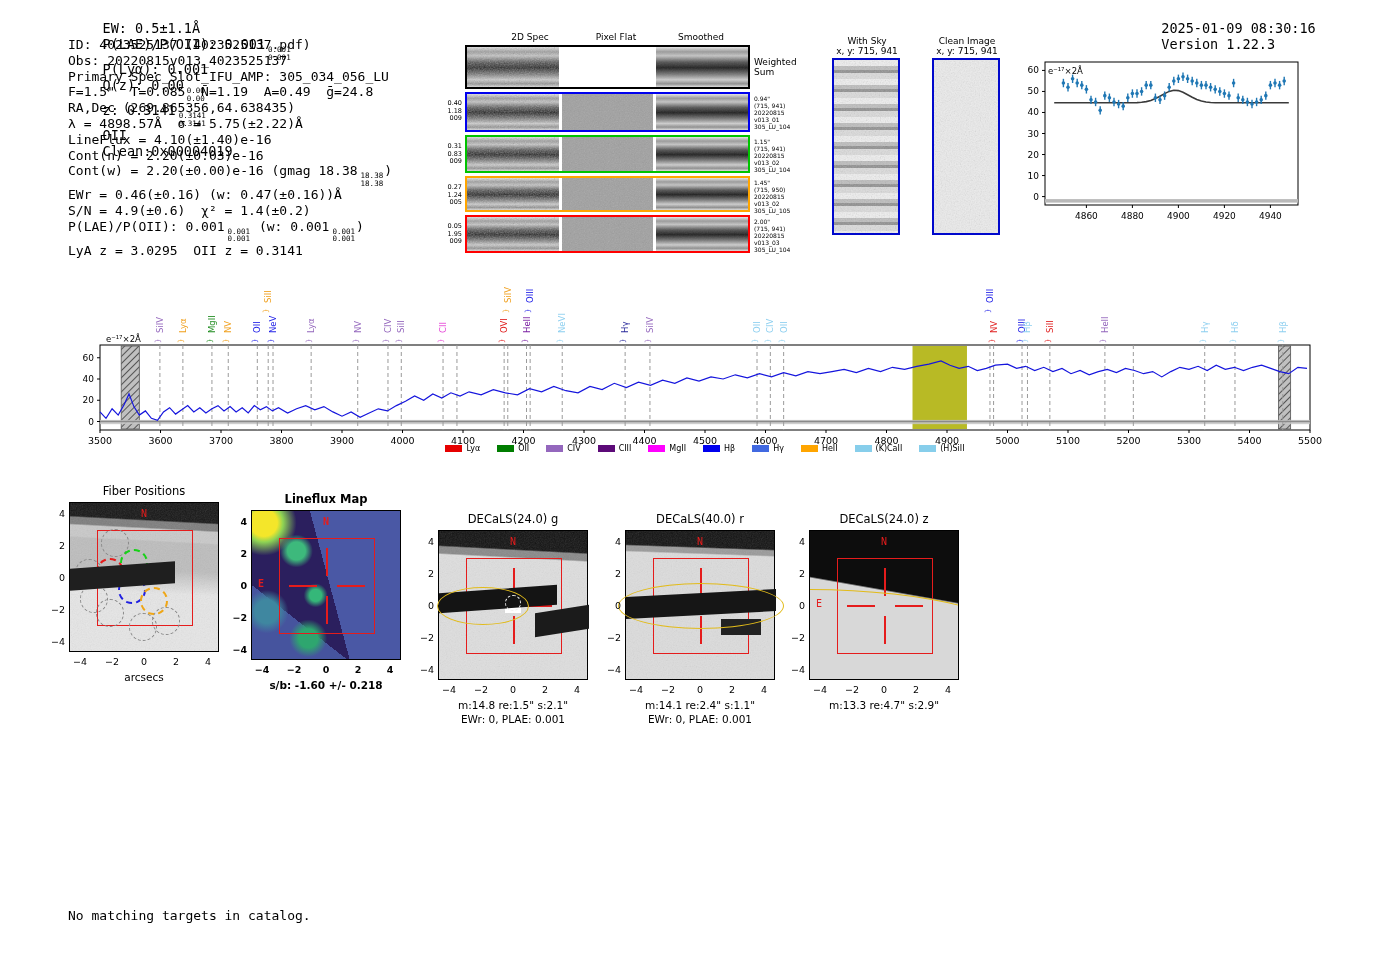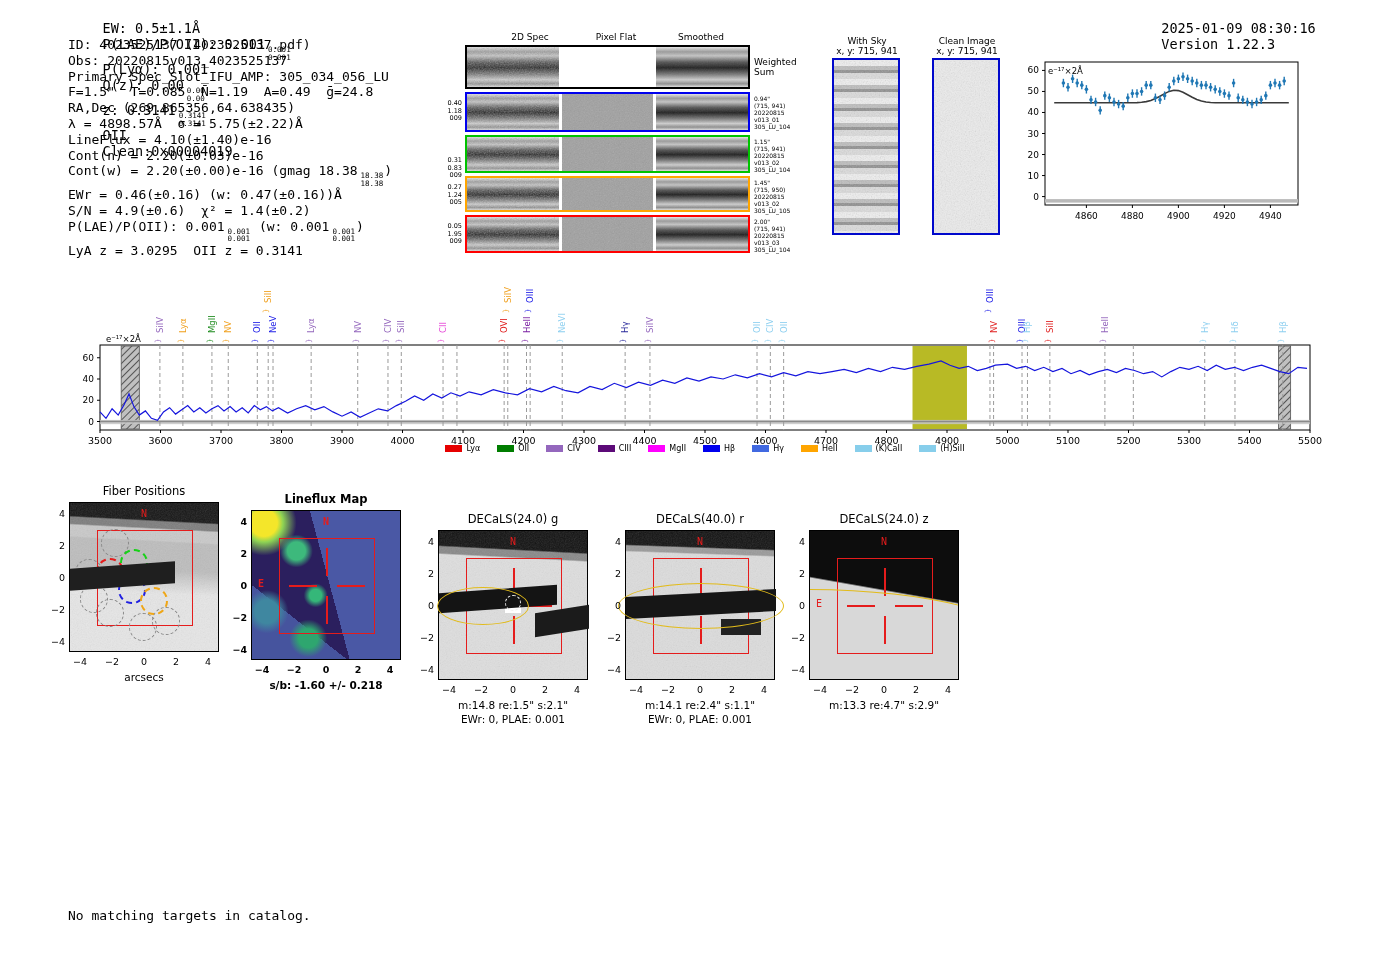--- a/index.html
+++ b/index.html
@@ -163,21 +163,21 @@
           </div>
         </div>
         <div class="cimg img-2d">
           <div class="noisewrap">
             <svg width="100%" height="100%" style="position:absolute;inset:0">
               <rect width="100%" height="100%" filter="url(#noiseF)" opacity="0.12"></rect>
             </svg>
           </div>
         </div>
       </div>
-      <div class="lbl-l" style="top: 157px;">
+      <div class="lbl-l" style="top: 143px;">
         <div>0.31</div>
         <div>0.83</div>
         <div>009</div>
       </div>
       <div class="lbl-r" style="top: 138px;">
         <div>1.15"</div>
         <div>(715, 941)</div>
         <div>20220815</div>
         <div>v013_02</div>
         <div>305_LU_104</div>

